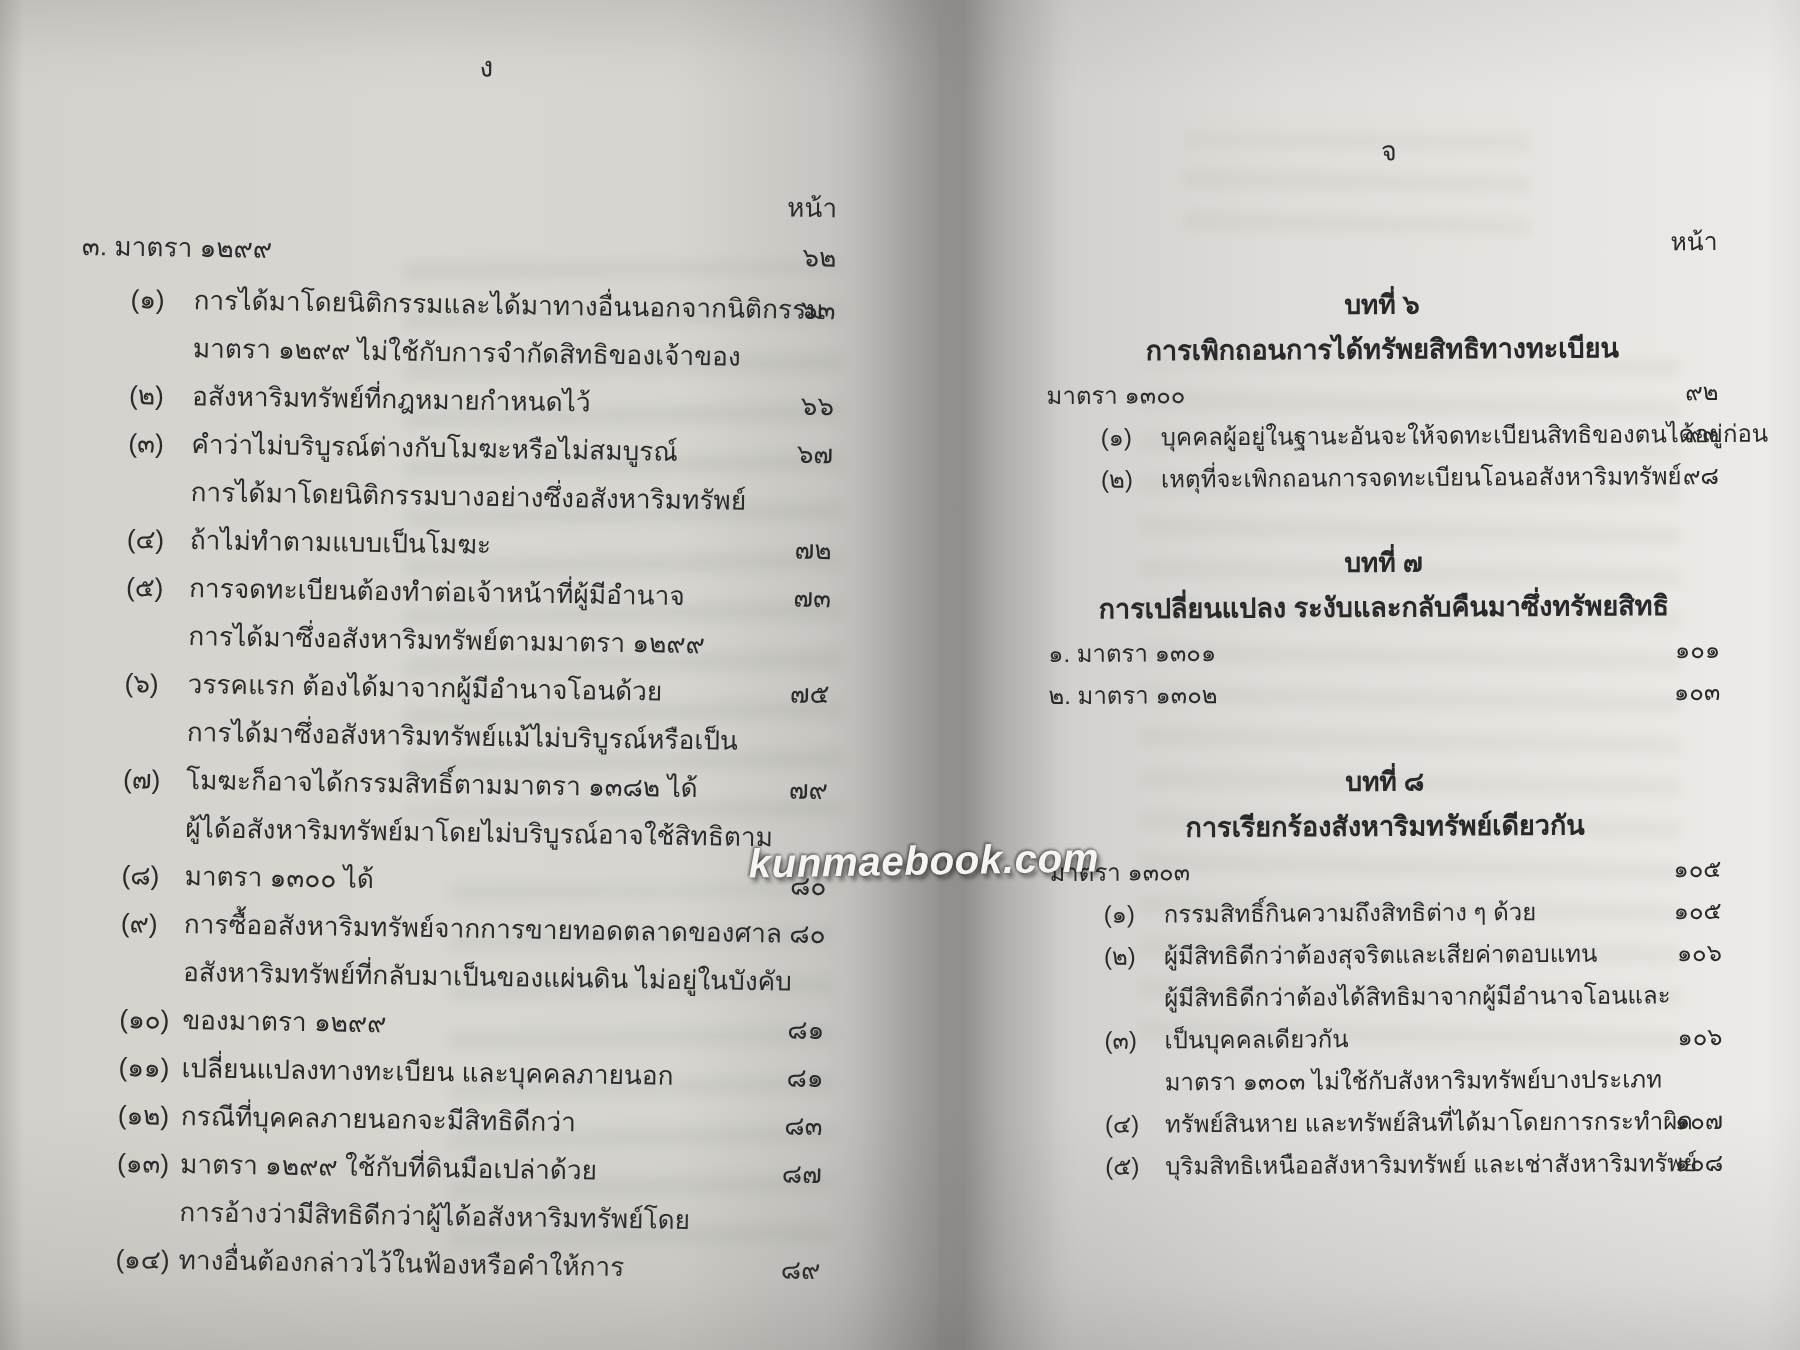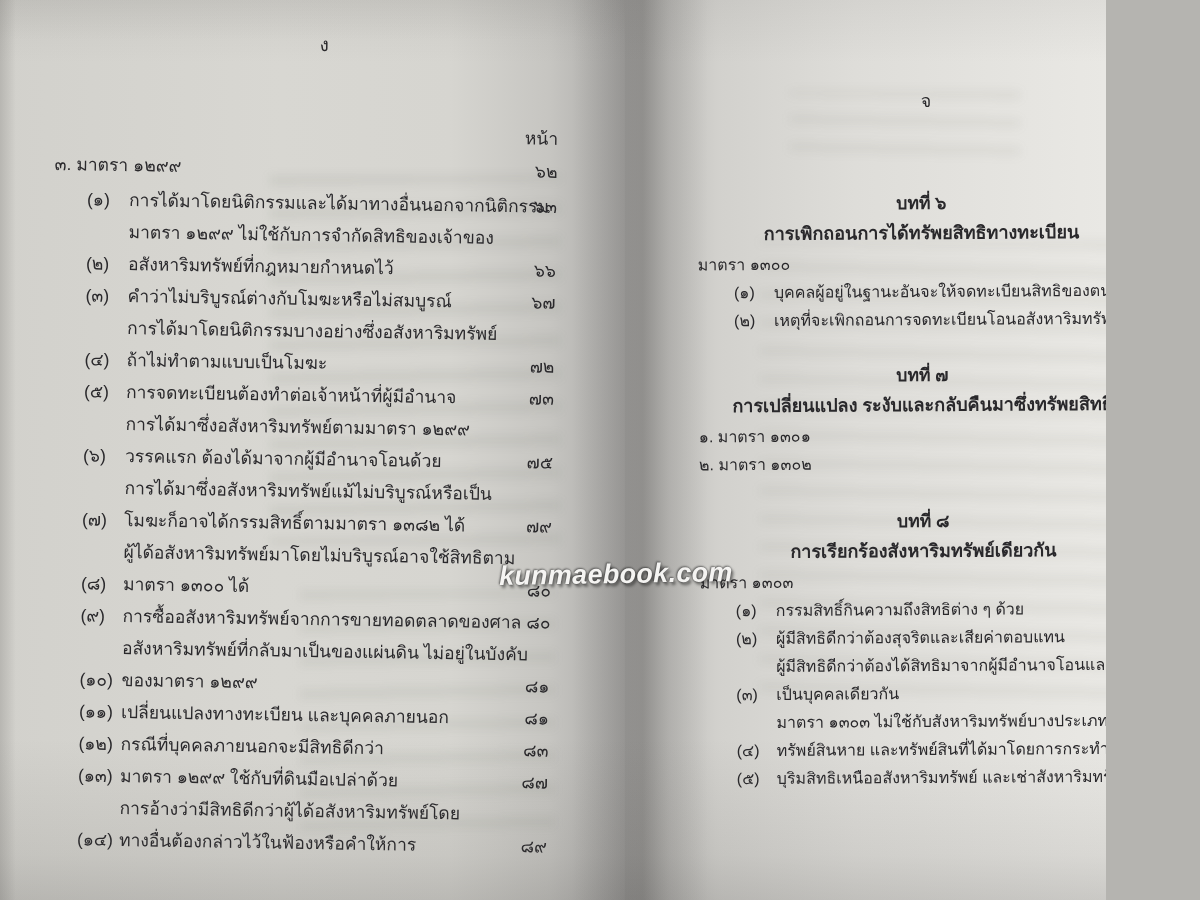--- a/index.html
+++ b/index.html
@@ -1,21 +1,21 @@
 <!DOCTYPE html>
 <html><head>
 <meta charset="utf-8">
 <style>
   html,body{margin:0;padding:0;}
   body{
     width:1200px;height:900px;overflow:hidden;
     background:#b5b4b0;
     font-family:"Liberation Sans","DejaVu Sans",sans-serif;
   }
-  .photo{position:relative;width:1106px;height:900px;overflow:hidden;}
+  .photo{position:relative;width:1200px;height:900px;overflow:hidden;}
 
   
   .page-left{
     position:absolute;left:0;top:0;width:625px;height:900px;
     background:
       linear-gradient(to right, rgba(90,88,85,.22) 0px, rgba(0,0,0,0) 16px),
       linear-gradient(to bottom, rgba(120,118,114,.10) 0, rgba(0,0,0,0) 40px),
       linear-gradient(to right,#d2d1cc 0%,#d8d7d2 45%,#d6d5d0 72%,#c6c5c1 88%,#a9a8a6 100%);
   }
   .page-right{

